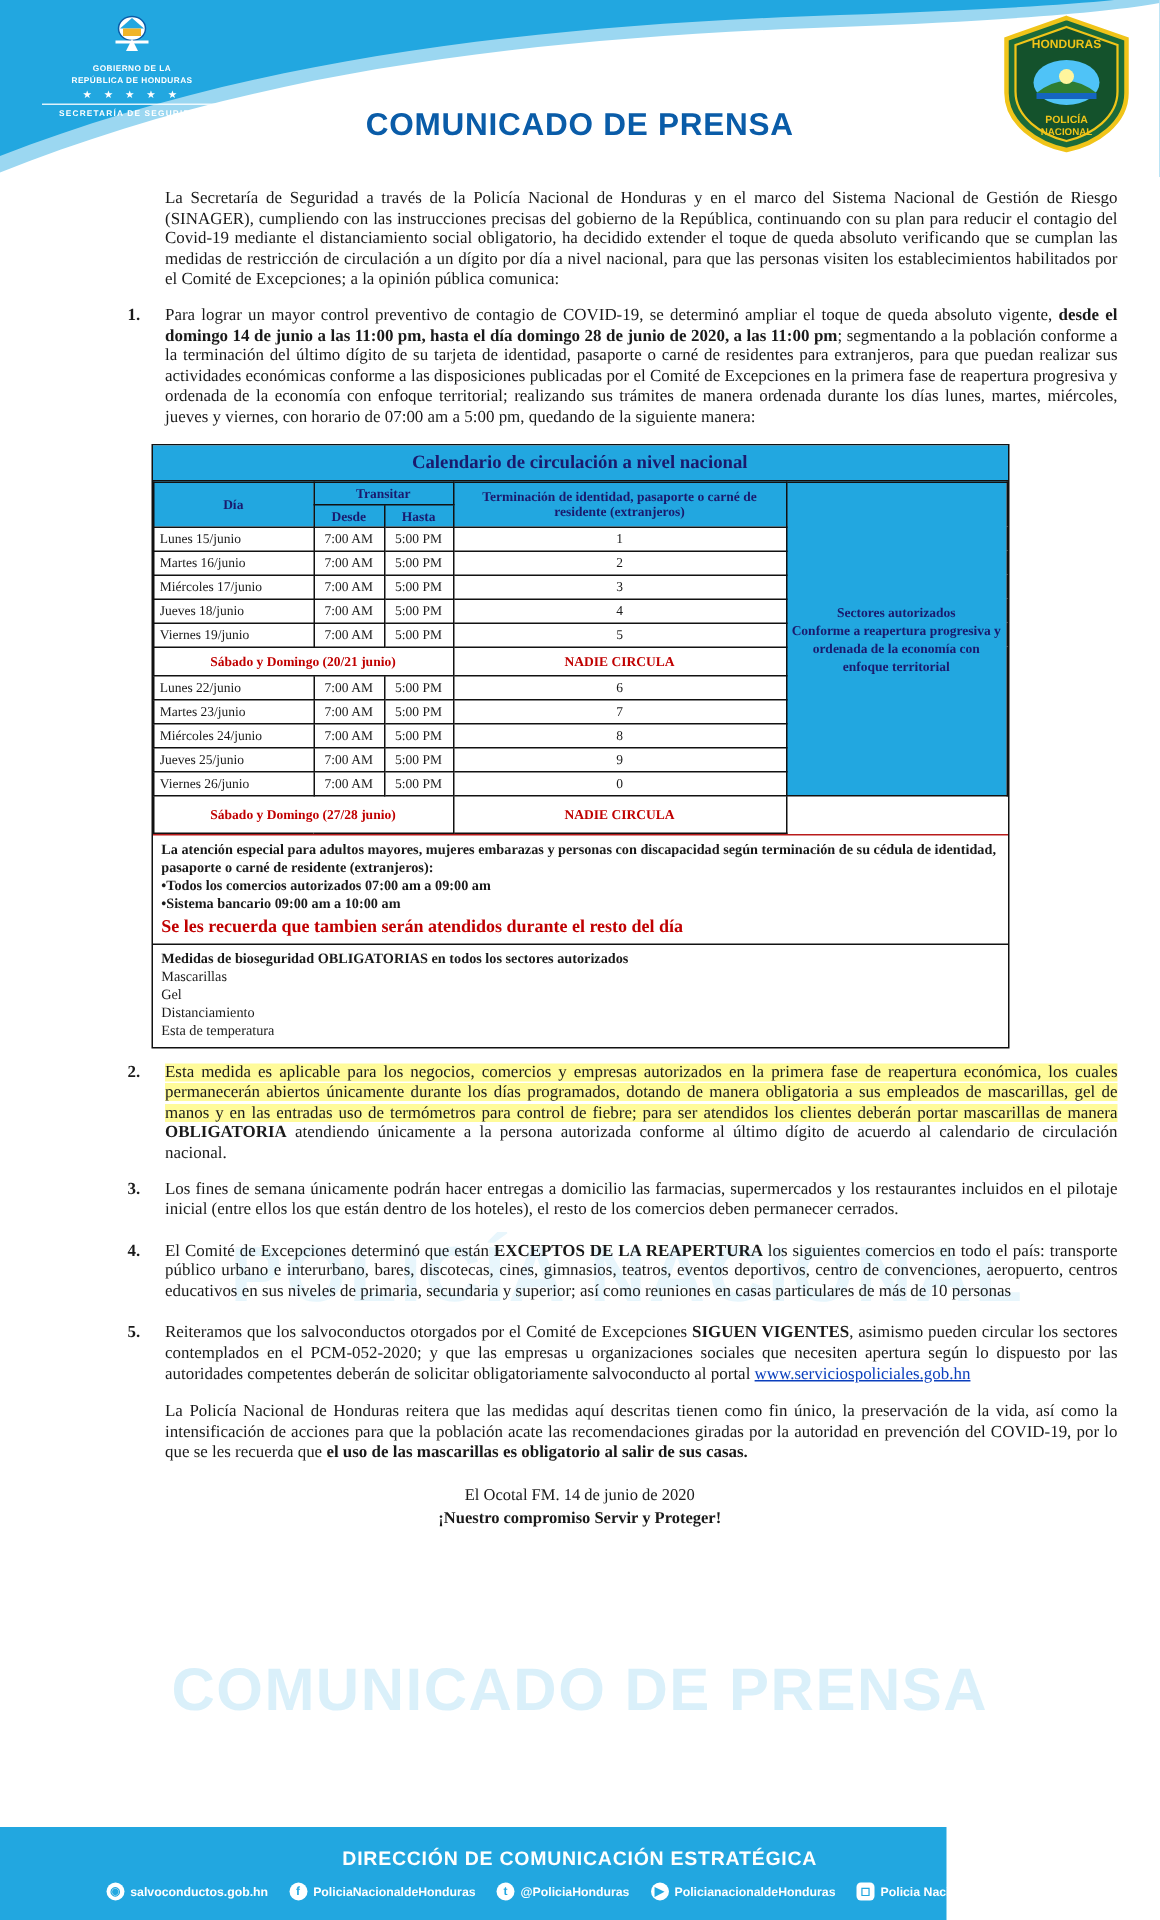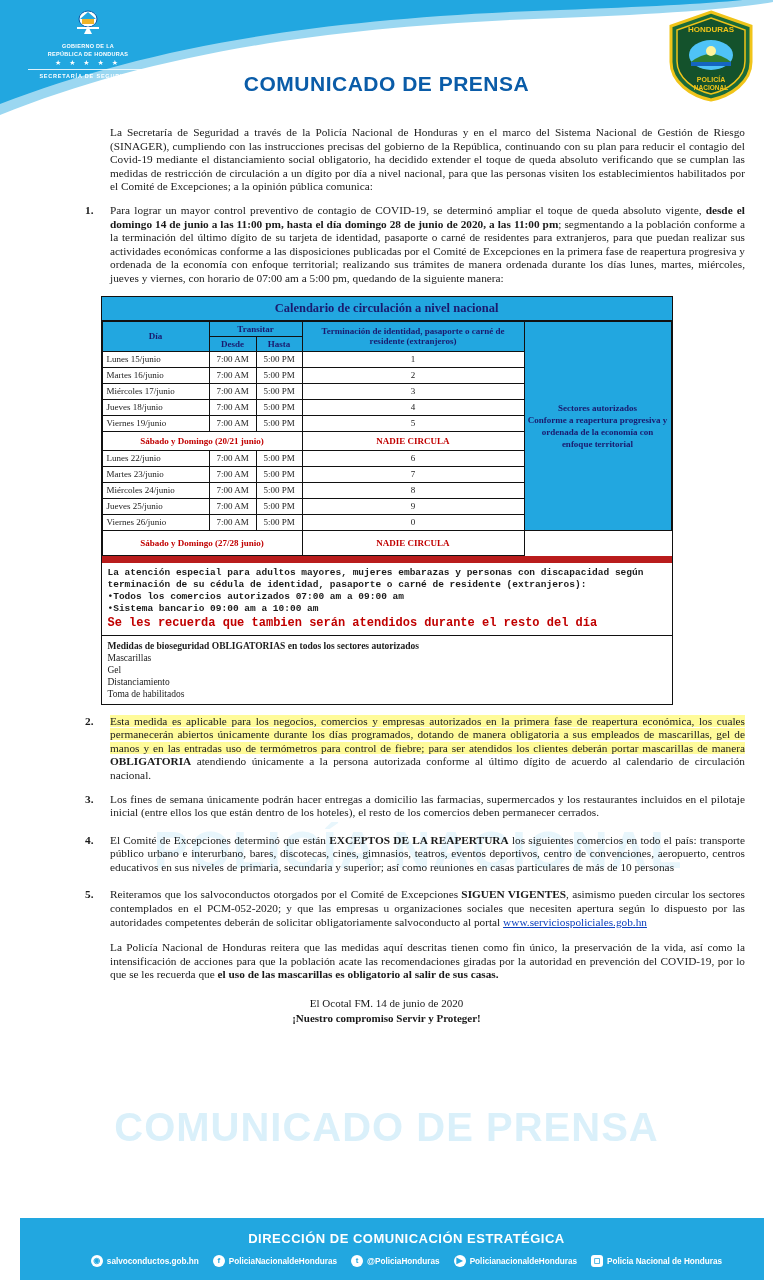--- a/index.html
+++ b/index.html
@@ -92,39 +92,39 @@
   .tbody td.c{text-align:center;}
   .weekend td{
     color:#c00000;font-weight:bold;text-align:center;height:16px;
   }
   .sectors{
     background:#22a7e0;color:#c00000;font-weight:bold;text-align:center;
     font-size:9px;line-height:12px;border:1px solid #111;padding:4px;
     vertical-align:middle;
   }
   .notes{
-    border-top:7px solid #b91c1c;padding:4px 6px;font-size:9.5px;line-height:12px;font-family:Liberation Mono, monospace;
+    border-top:1px solid #b91c1c;padding:4px 6px;font-size:9.5px;line-height:12px;
   }
   .notes .bold{font-weight:bold;}
   .notes .red{color:#c00000;font-weight:bold;font-size:12px;line-height:16px;}
   .bios{
     border-top:1px solid #111;padding:4px 6px;font-size:9.5px;line-height:12px;
   }
   .bios .bold{font-weight:bold;}
   
   .closing{
     margin:12px 28px 0 110px;font-size:11.3px;line-height:13.6px;text-align:justify;
   }
   .sign{
     margin-top:14px;text-align:center;font-size:11px;line-height:15px;
   }
   .sign .b{font-weight:bold;}
   
   .footer{
-    position:absolute;left:0;bottom:0;width:744px;height:62px;background:#22a7e0;margin-left:20px;
+    position:absolute;left:0;bottom:0;width:631px;height:62px;background:#22a7e0;
   }
   .footer .ftitle{
     position:absolute;left:0;top:13px;width:773px;text-align:center;
     font-family:"Liberation Sans", sans-serif;font-weight:bold;font-size:13px;color:#ffffff;
     letter-spacing:.5px;
   }
   .socials{
     position:absolute;left:0;top:37px;width:773px;
     display:flex;justify-content:center;align-items:center;gap:14px;
     font-family:"Liberation Sans", sans-serif;font-size:8.2px;color:#ffffff;font-weight:bold;
@@ -294,21 +294,21 @@
       <div class="bold">•Todos los comercios autorizados    07:00 am a 09:00 am</div>
       <div class="bold">•Sistema bancario                            09:00 am a 10:00 am</div>
       <div class="red">Se les recuerda que tambien serán atendidos durante el resto del día</div>
     </div>
 
     <div class="bios">
       <div class="bold">Medidas de bioseguridad OBLIGATORIAS en todos los sectores autorizados</div>
       <div>Mascarillas</div>
       <div>Gel</div>
       <div>Distanciamiento</div>
-      <div>Toma de habilitados</div>
+      <div>Esta de temperatura</div>
     </div>
   </div>
 
   <div class="item" style="margin-top:10px;">
     <div class="num">2.</div>
     <div class="txt"><span class="hl">Esta medida es aplicable para los negocios, comercios y empresas autorizados en la primera fase de reapertura económica, los cuales permanecerán abiertos únicamente durante los días programados, dotando de manera obligatoria a sus empleados de mascarillas, gel de manos y en las entradas uso de termómetros para control de fiebre; para ser atendidos los clientes deberán portar mascarillas de manera </span><b>OBLIGATORIA</b><span> atendiendo únicamente a la persona autorizada conforme al último dígito de acuerdo al calendario de circulación nacional.</span></div>
   </div>
 
   <div class="item" style="margin-top:10px;">
     <div class="num">3.</div>

